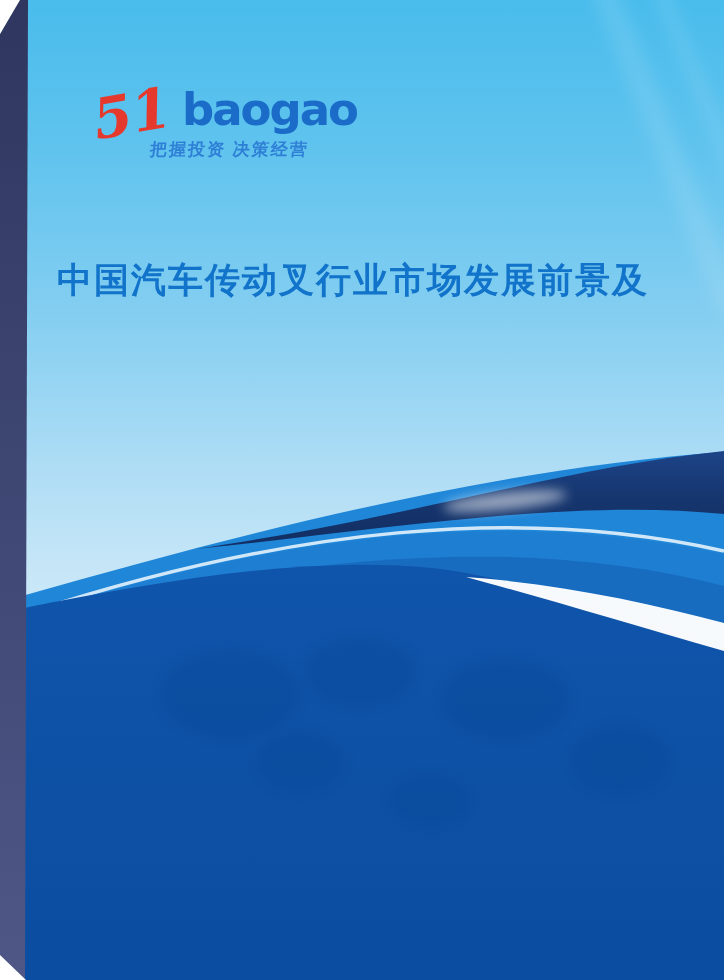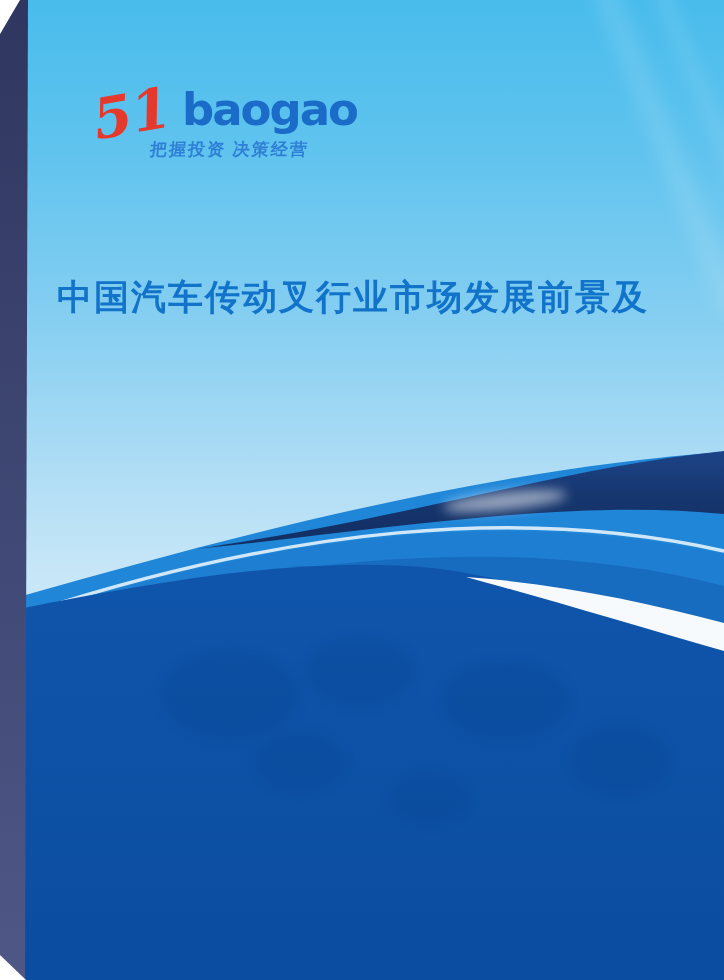--- a/index.html
+++ b/index.html
@@ -26,21 +26,21 @@
   .logo-tagline {
     margin:6px 0 0 58px; color:#2E7FD6; font-size:17px; font-weight:bold;
     letter-spacing:2px; transform:skewX(-6deg); white-space:nowrap;
   }
 
   .title {
     position:absolute; left:57px; top:252px; width:640px; z-index:3;
     color:#1173C9; font-weight:bold; font-size:35px; line-height:55px;
     letter-spacing:2px;
   }
-  .title div { white-space:nowrap;margin-top:17px; }
+  .title div { white-space:nowrap; }
 </style>
 </head>
 <body>
 
 <div class="page">
 
   <svg class="waves" width="724" height="980" viewBox="0 0 724 980" aria-hidden="true">
     <defs>
       <linearGradient id="gNavy" x1="0" y1="0" x2="0" y2="1">
         <stop offset="0" stop-color="#1D4488"></stop>

